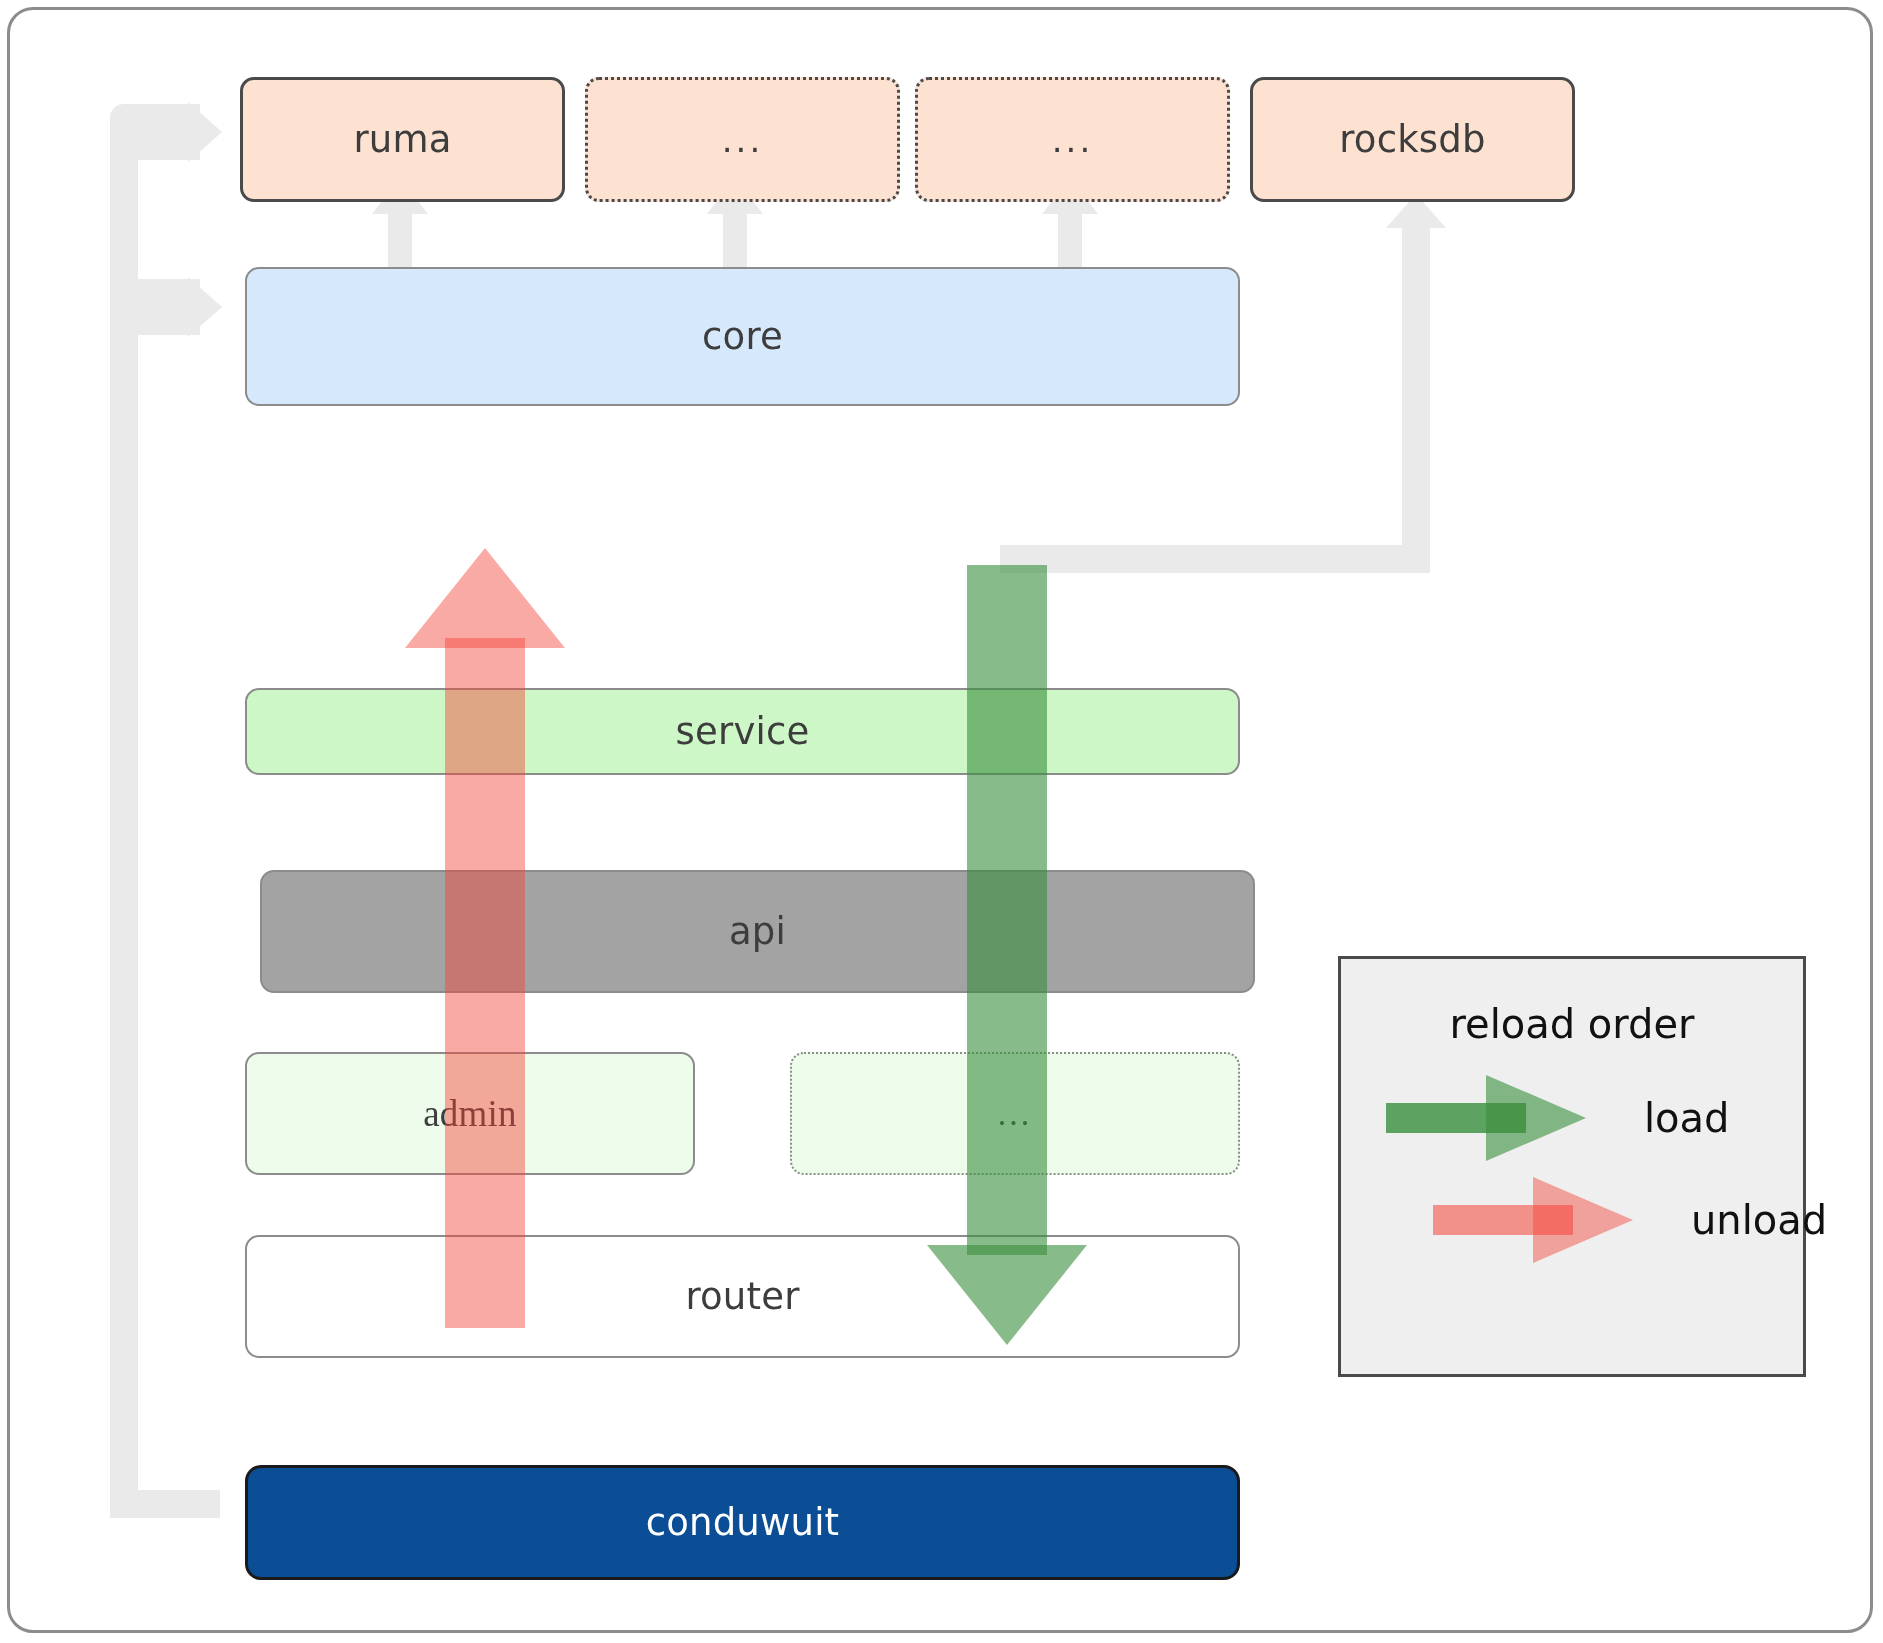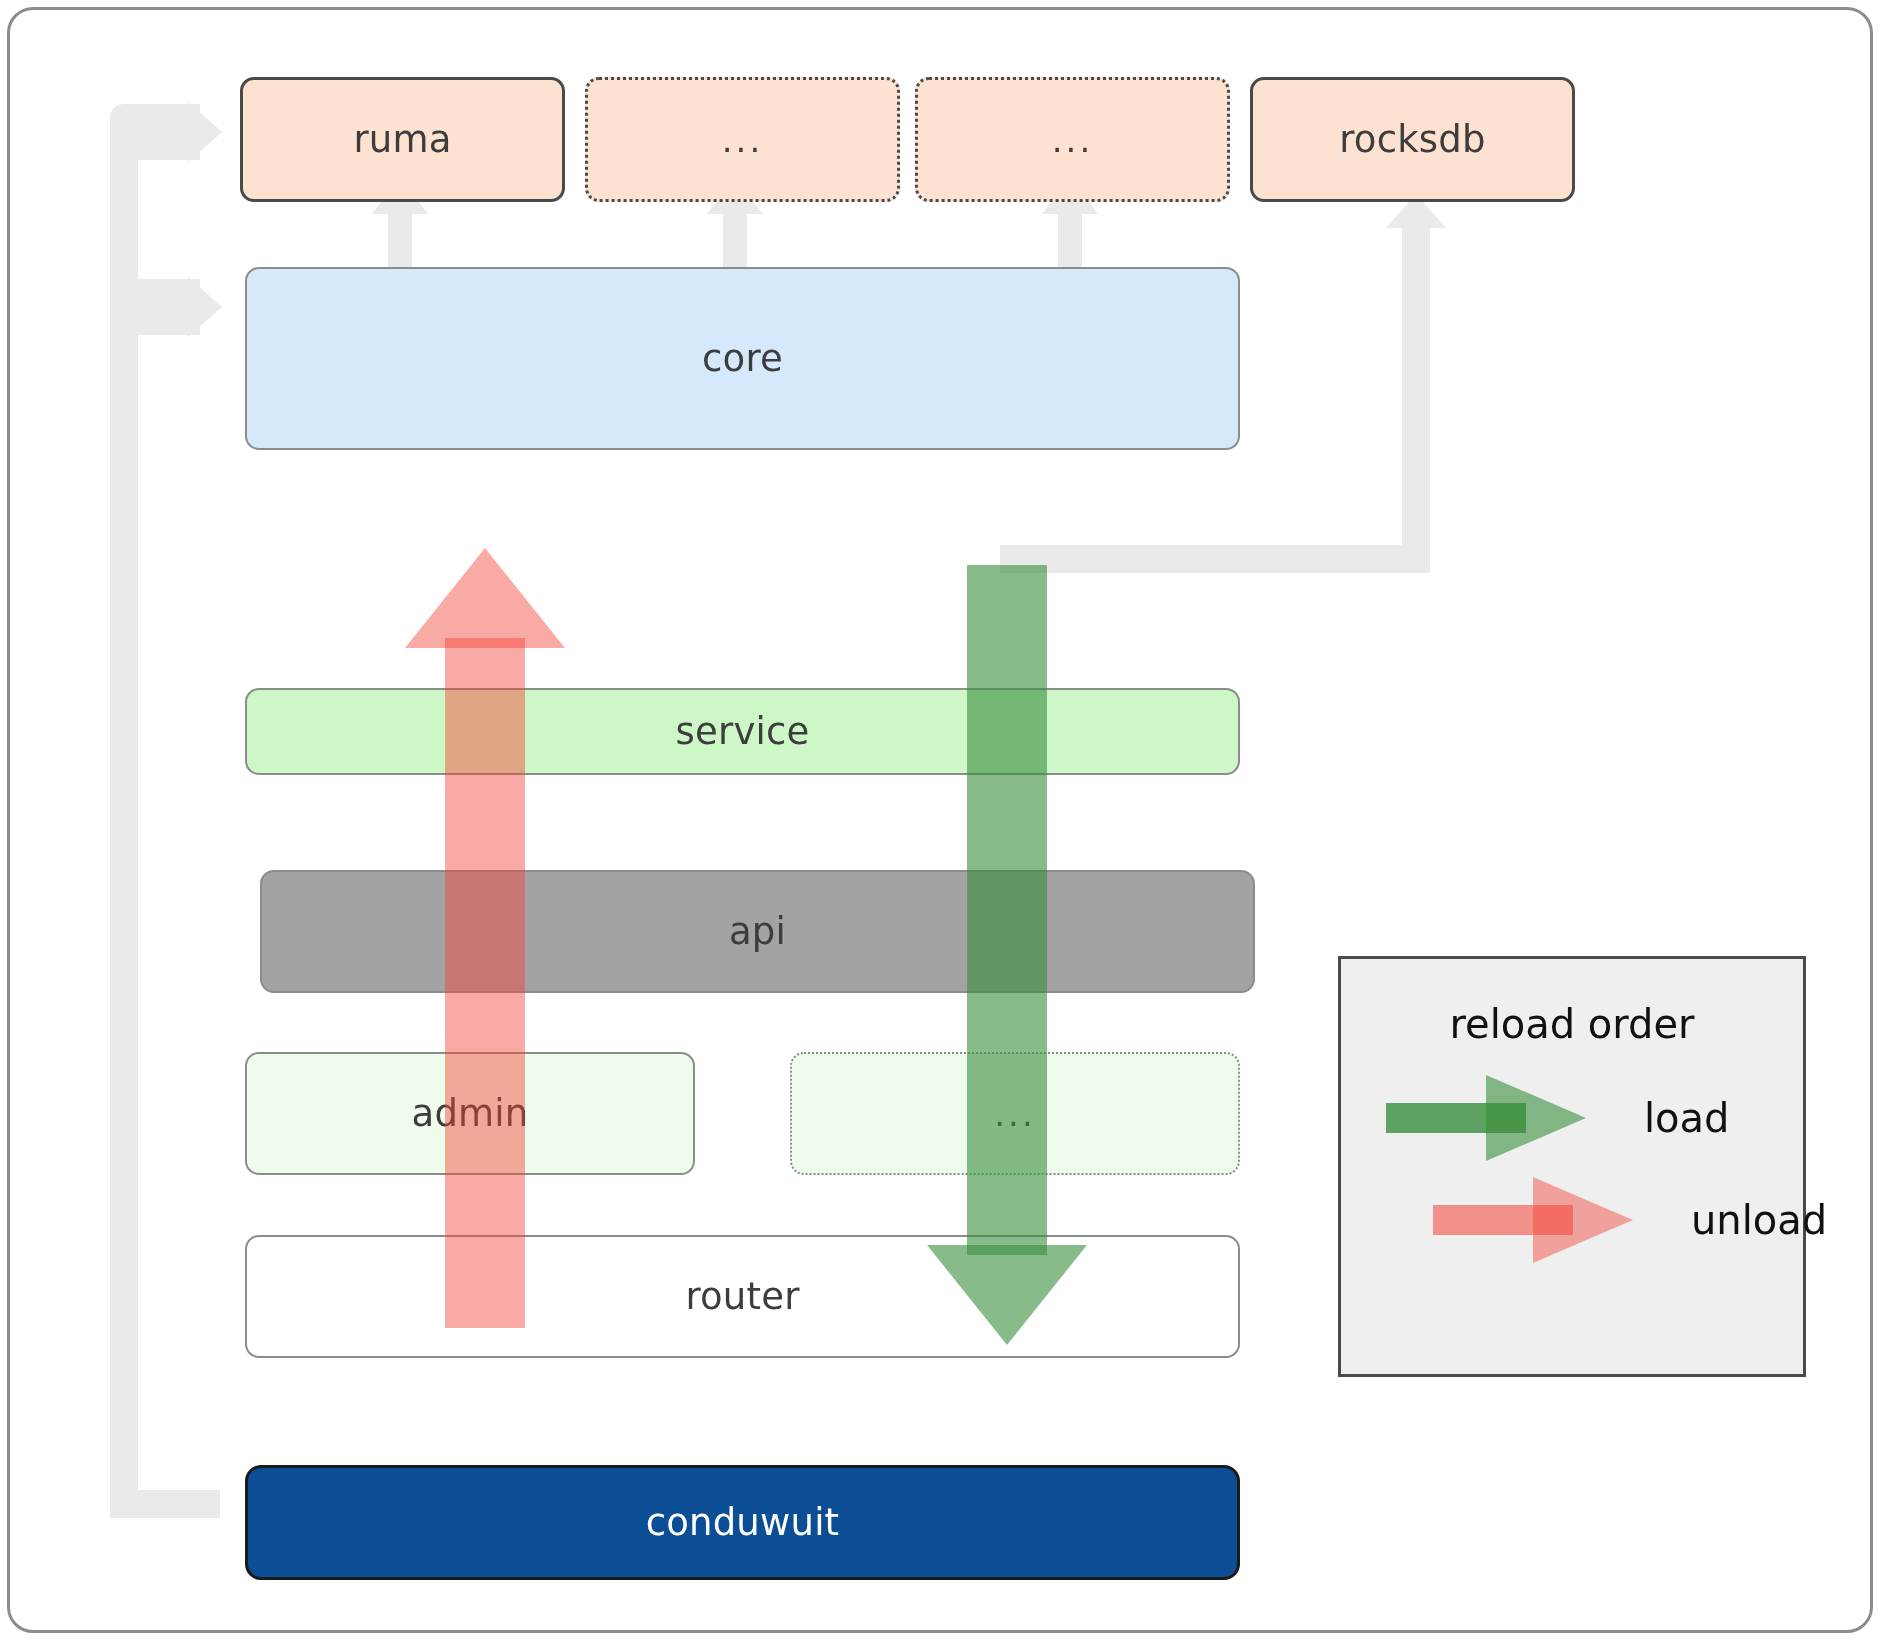--- a/index.html
+++ b/index.html
@@ -25,21 +25,21 @@
   }
   .node.solid-dark{border:3px solid #4a4a4a;}
   .node.solid-gray{border:2.5px solid #8c8c8c;}
   .node.dotted{border:3px dotted #4a4a4a;}
   .node.dotted-gray{border:2.5px dotted #8c8c8c;}
   .peach{background:#fde2d2;}
   .blue{background:#d6e8fb;}
   .g1{background:#9cf592;}
   .g2{background:#cdf7c6;}
   .g3{background:#a3a3a3;margin-left:15px;}
-  .g4{background:#eefcec;}
+  .g4{background:#eefcec;font-family:Liberation Serif, serif;}
   .white{background:#ffffff;}
   .navy{background:#0b4e96;border:3px solid #1a1a1a;color:#ffffff;font-weight:normal;}
   .ellipsis{font-size:34px;letter-spacing:3px;}
 
   
   .uparrow{position:absolute;}
   .uparrow .stem{position:absolute;left:50%;transform:translateX(-50%);
       width:24px;background:#eaeaea;bottom:0;}
   .uparrow .head{position:absolute;left:50%;transform:translateX(-50%);top:0;
       width:0;height:0;border-left:28px solid transparent;border-right:28px solid transparent;
@@ -118,21 +118,21 @@
   <div class="node dotted peach ellipsis" style="left:585px;top:77px;width:315px;height:125px;">
     <span>...</span>
   </div>
   <div class="node dotted peach ellipsis" style="left:915px;top:77px;width:315px;height:125px;">
     <span>...</span>
   </div>
   <div class="node solid-dark peach" style="left:1250px;top:77px;width:325px;height:125px;">
     <span>rocksdb</span>
   </div>
 
-  <div class="node solid-gray blue" style="left:245px;top:267px;width:995px;height:183px;">
+  <div class="node solid-gray blue" style="left:245px;top:267px;width:995px;height:139px;">
     <span>core</span>
   </div>
 
 
   <div class="node solid-gray g2" style="left:245px;top:688px;width:995px;height:87px;">
     <span>service</span>
   </div>
 
   <div class="node solid-gray g3" style="left:245px;top:870px;width:995px;height:123px;">
     <span>api</span>

